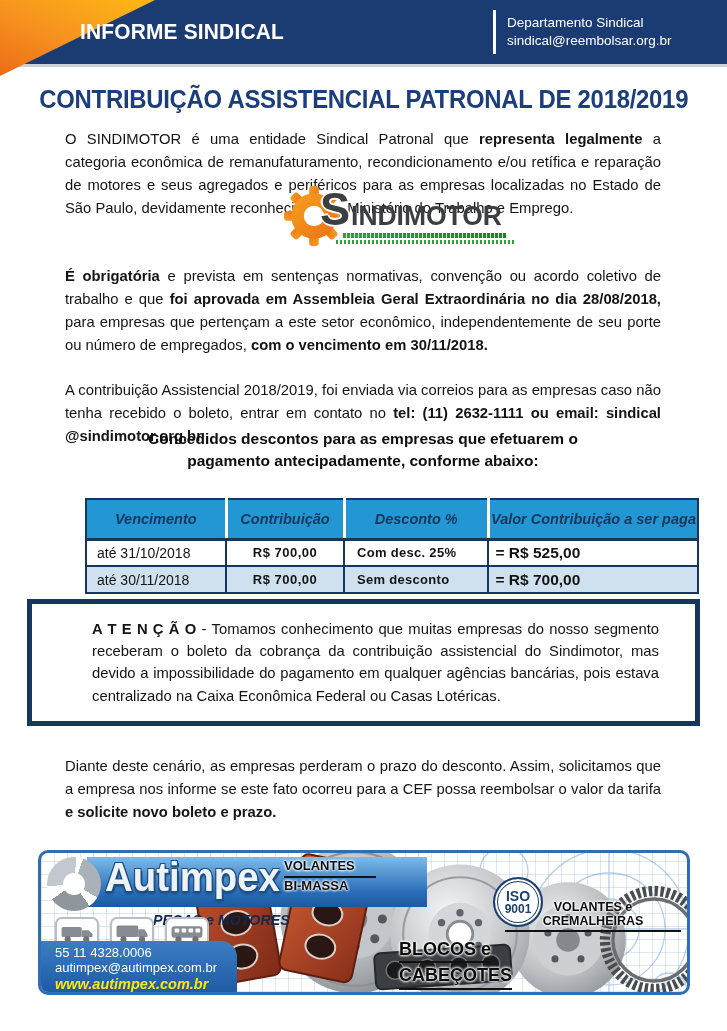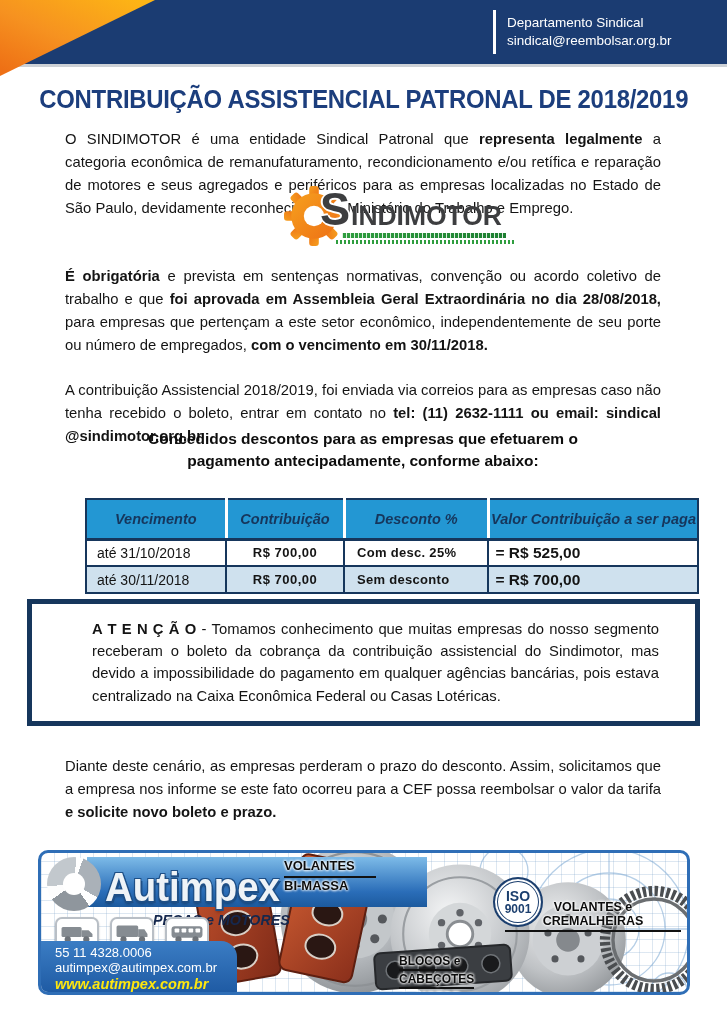--- a/index.html
+++ b/index.html
@@ -65,21 +65,21 @@
   .banner { position:absolute; top:850px; left:38px; width:652px; height:145px;
             border:3px solid #2f6eb6; border-radius:10px; overflow:hidden; background-color:#fff;
             background-image:repeating-linear-gradient(0deg,rgba(120,160,200,.25) 0 1px,transparent 1px 13px),
                              repeating-linear-gradient(90deg,rgba(120,160,200,.25) 0 1px,transparent 1px 13px); }
   .bp { position:absolute; right:-12px; top:-12px; z-index:0; }
   .swirl { position:absolute; left:6px; top:4px; width:54px; height:54px; border-radius:50%; z-index:6;
            background:conic-gradient(from 20deg,#aab1b8 0 100deg,#fff 100deg 125deg,#8f969d 125deg 215deg,
                       #fdfdfd 215deg 245deg,#c2c8cd 245deg 345deg,#fff 345deg); }
   .swirl::after { content:""; position:absolute; inset:16px; background:#fff; border-radius:50%; }
   .brand-bar { position:absolute; left:46px; top:4px; width:340px; height:50px; z-index:5;
-               background:linear-gradient(180deg,#7dbbe8,#2a6db8 70%,#1c5a9e); display:flex; align-items:flex-end; }
+               background:linear-gradient(180deg,#7dbbe8,#2a6db8 70%,#1c5a9e); display:flex; align-items:flex-start; }
   .brand-text { margin-left:18px; font-size:40px; font-weight:bold; color:#eef3f7; line-height:1;
                 transform:scaleX(.96); transform-origin:left center;
                 text-shadow:2px 2px 0 #1e4f86,-1px -1px 0 #1e4f86,1px -1px 0 #1e4f86,-1px 2px 0 #1e4f86,0 3px 3px rgba(0,0,0,.3); }
   .tagline { position:absolute; left:112px; top:58px; font-size:15px; font-weight:bold; font-style:italic;
              color:#15284e; z-index:6; transform:scaleX(.95); transform-origin:left; }
   .trucks { position:absolute; left:14px; top:64px; display:flex; gap:11px; z-index:6; }
   .truck-tile { width:44px; height:34px; background:#fff; border:2px solid #b9bfc6; border-radius:7px;
                 display:flex; align-items:center; justify-content:center; box-shadow:0 1px 2px rgba(0,0,0,.25); }
   .contact-box { position:absolute; left:0; bottom:0; width:196px; height:51px; z-index:7;
                  background:linear-gradient(180deg,#3b7dc4,#1f5ba4); border-top-right-radius:16px;
@@ -96,31 +96,32 @@
          text-shadow:0 0 3px #fff,0 0 3px #fff,0 0 3px #fff; }
   .lbl-bimassa { left:243px; top:5px; width:92px; font-size:13px; line-height:1.3; }
   .lbl-bimassa .l1 { border-bottom:2px solid #111; padding-bottom:1px; }
   .lbl-iso { position:absolute; left:452px; top:24px; width:50px; height:50px; border-radius:50%;
              background:#fff; border:2px solid #1c3f6e; box-shadow:inset 0 0 0 2px #fff,inset 0 0 0 3px #1c3f6e;
              display:flex; flex-direction:column; align-items:center; justify-content:center; z-index:10;
              color:#1c3f6e; font-weight:bold; }
   .iso1 { font-size:14px; line-height:1; } .iso2 { font-size:12px; line-height:1; }
   .lbl-crem { right:6px; top:47px; width:176px; text-align:center; font-size:12.5px;
               border-bottom:2px solid #111; padding-bottom:2px; }
-  .lbl-blocos { left:358px; top:100px; font-size:12px; line-height:1.35; }
+  .lbl-blocos { left:358px; top:84px; font-size:18px; line-height:1.35; }
   .lbl-blocos .u { border-bottom:2px solid #111; display:inline-block; }
 </style>
 </head>
 <body>
 
 <div class="page">
 
   <div class="header"></div>
   <div class="header-shadow"></div>
   <div class="orange-corner"></div>
+  <div class="header-title"><span>INFORME SINDICAL</span></div>
   <div class="header-sep"></div>
   <div class="header-dept">
     <div>Departamento Sindical</div>
     <div>sindical@reembolsar.org.br</div>
   </div>
 
   <div class="doc-title"><span>CONTRIBUIÇÃO ASSISTENCIAL PATRONAL DE 2018/2019</span></div>
 
   <p class="para p1"><span>O SINDIMOTOR é uma entidade Sindical Patronal que </span><strong>representa legalmente</strong><span> a categoria econômica de remanufaturamento, recondicionamento e/ou retífica e reparação de motores e seus agregados e periféricos para as empresas localizadas no Estado de São Paulo, devidamente reconhecida pelo Ministério do Trabalho e Emprego.</span></p>
 

